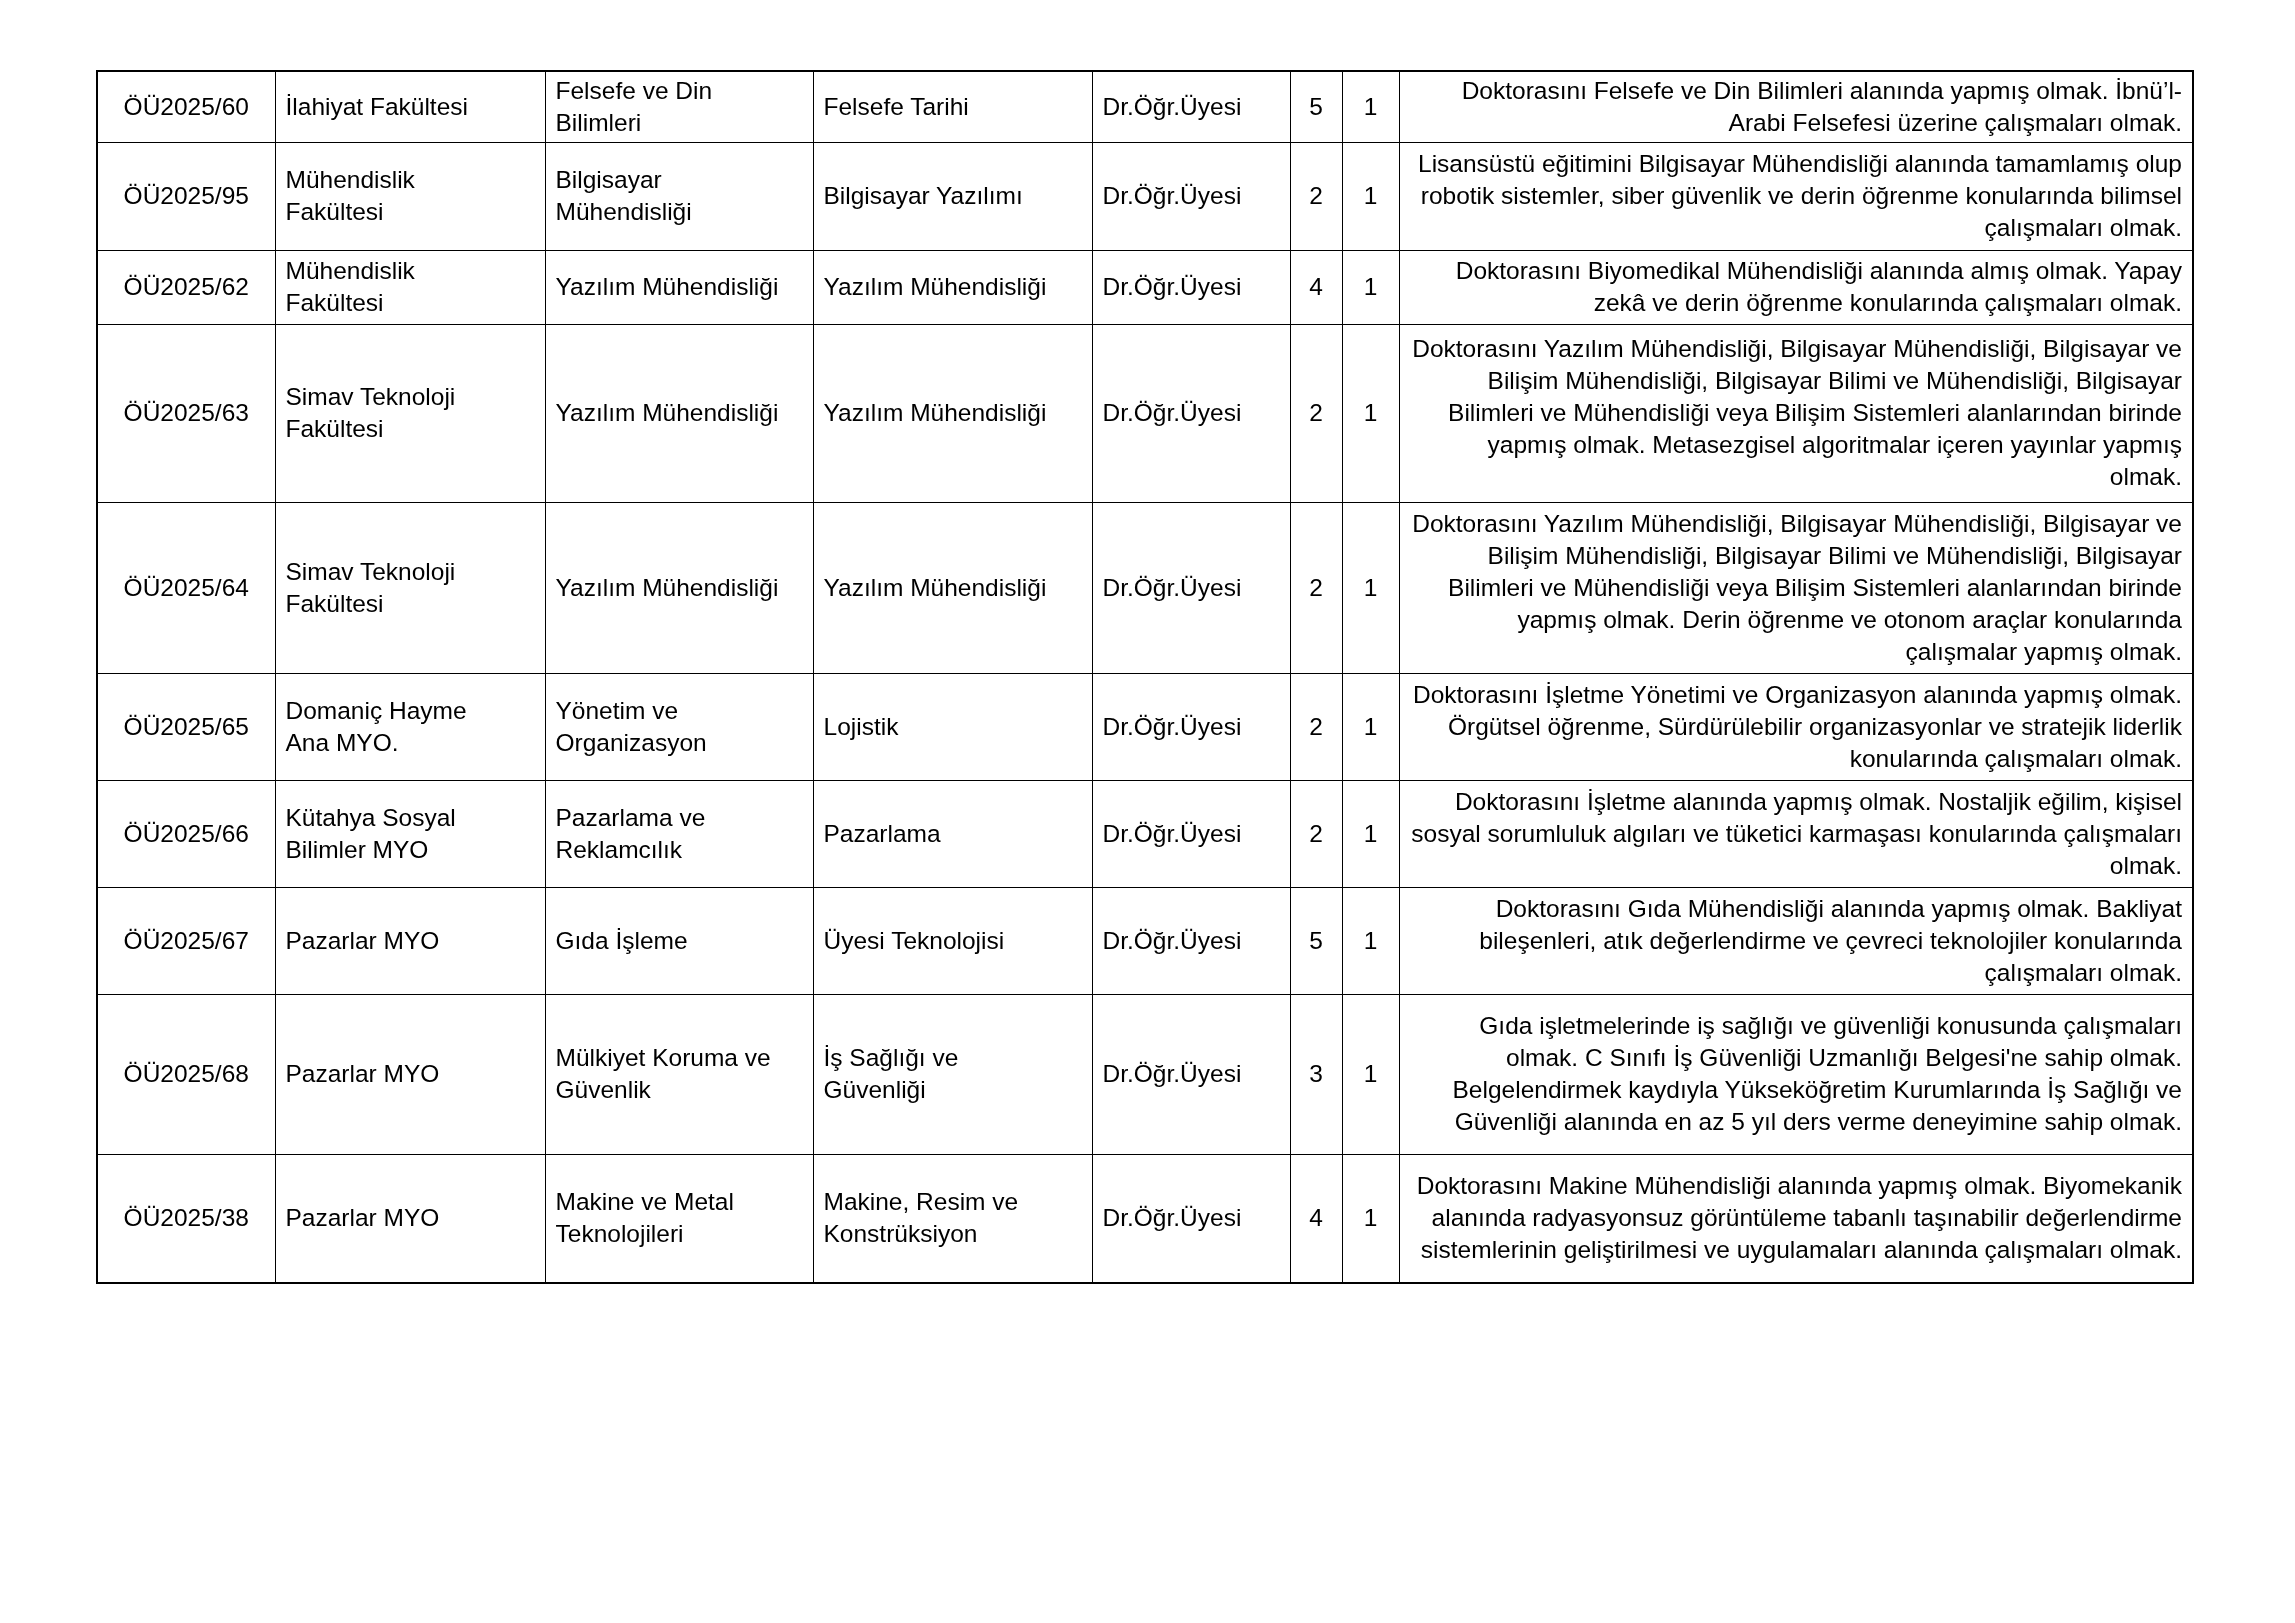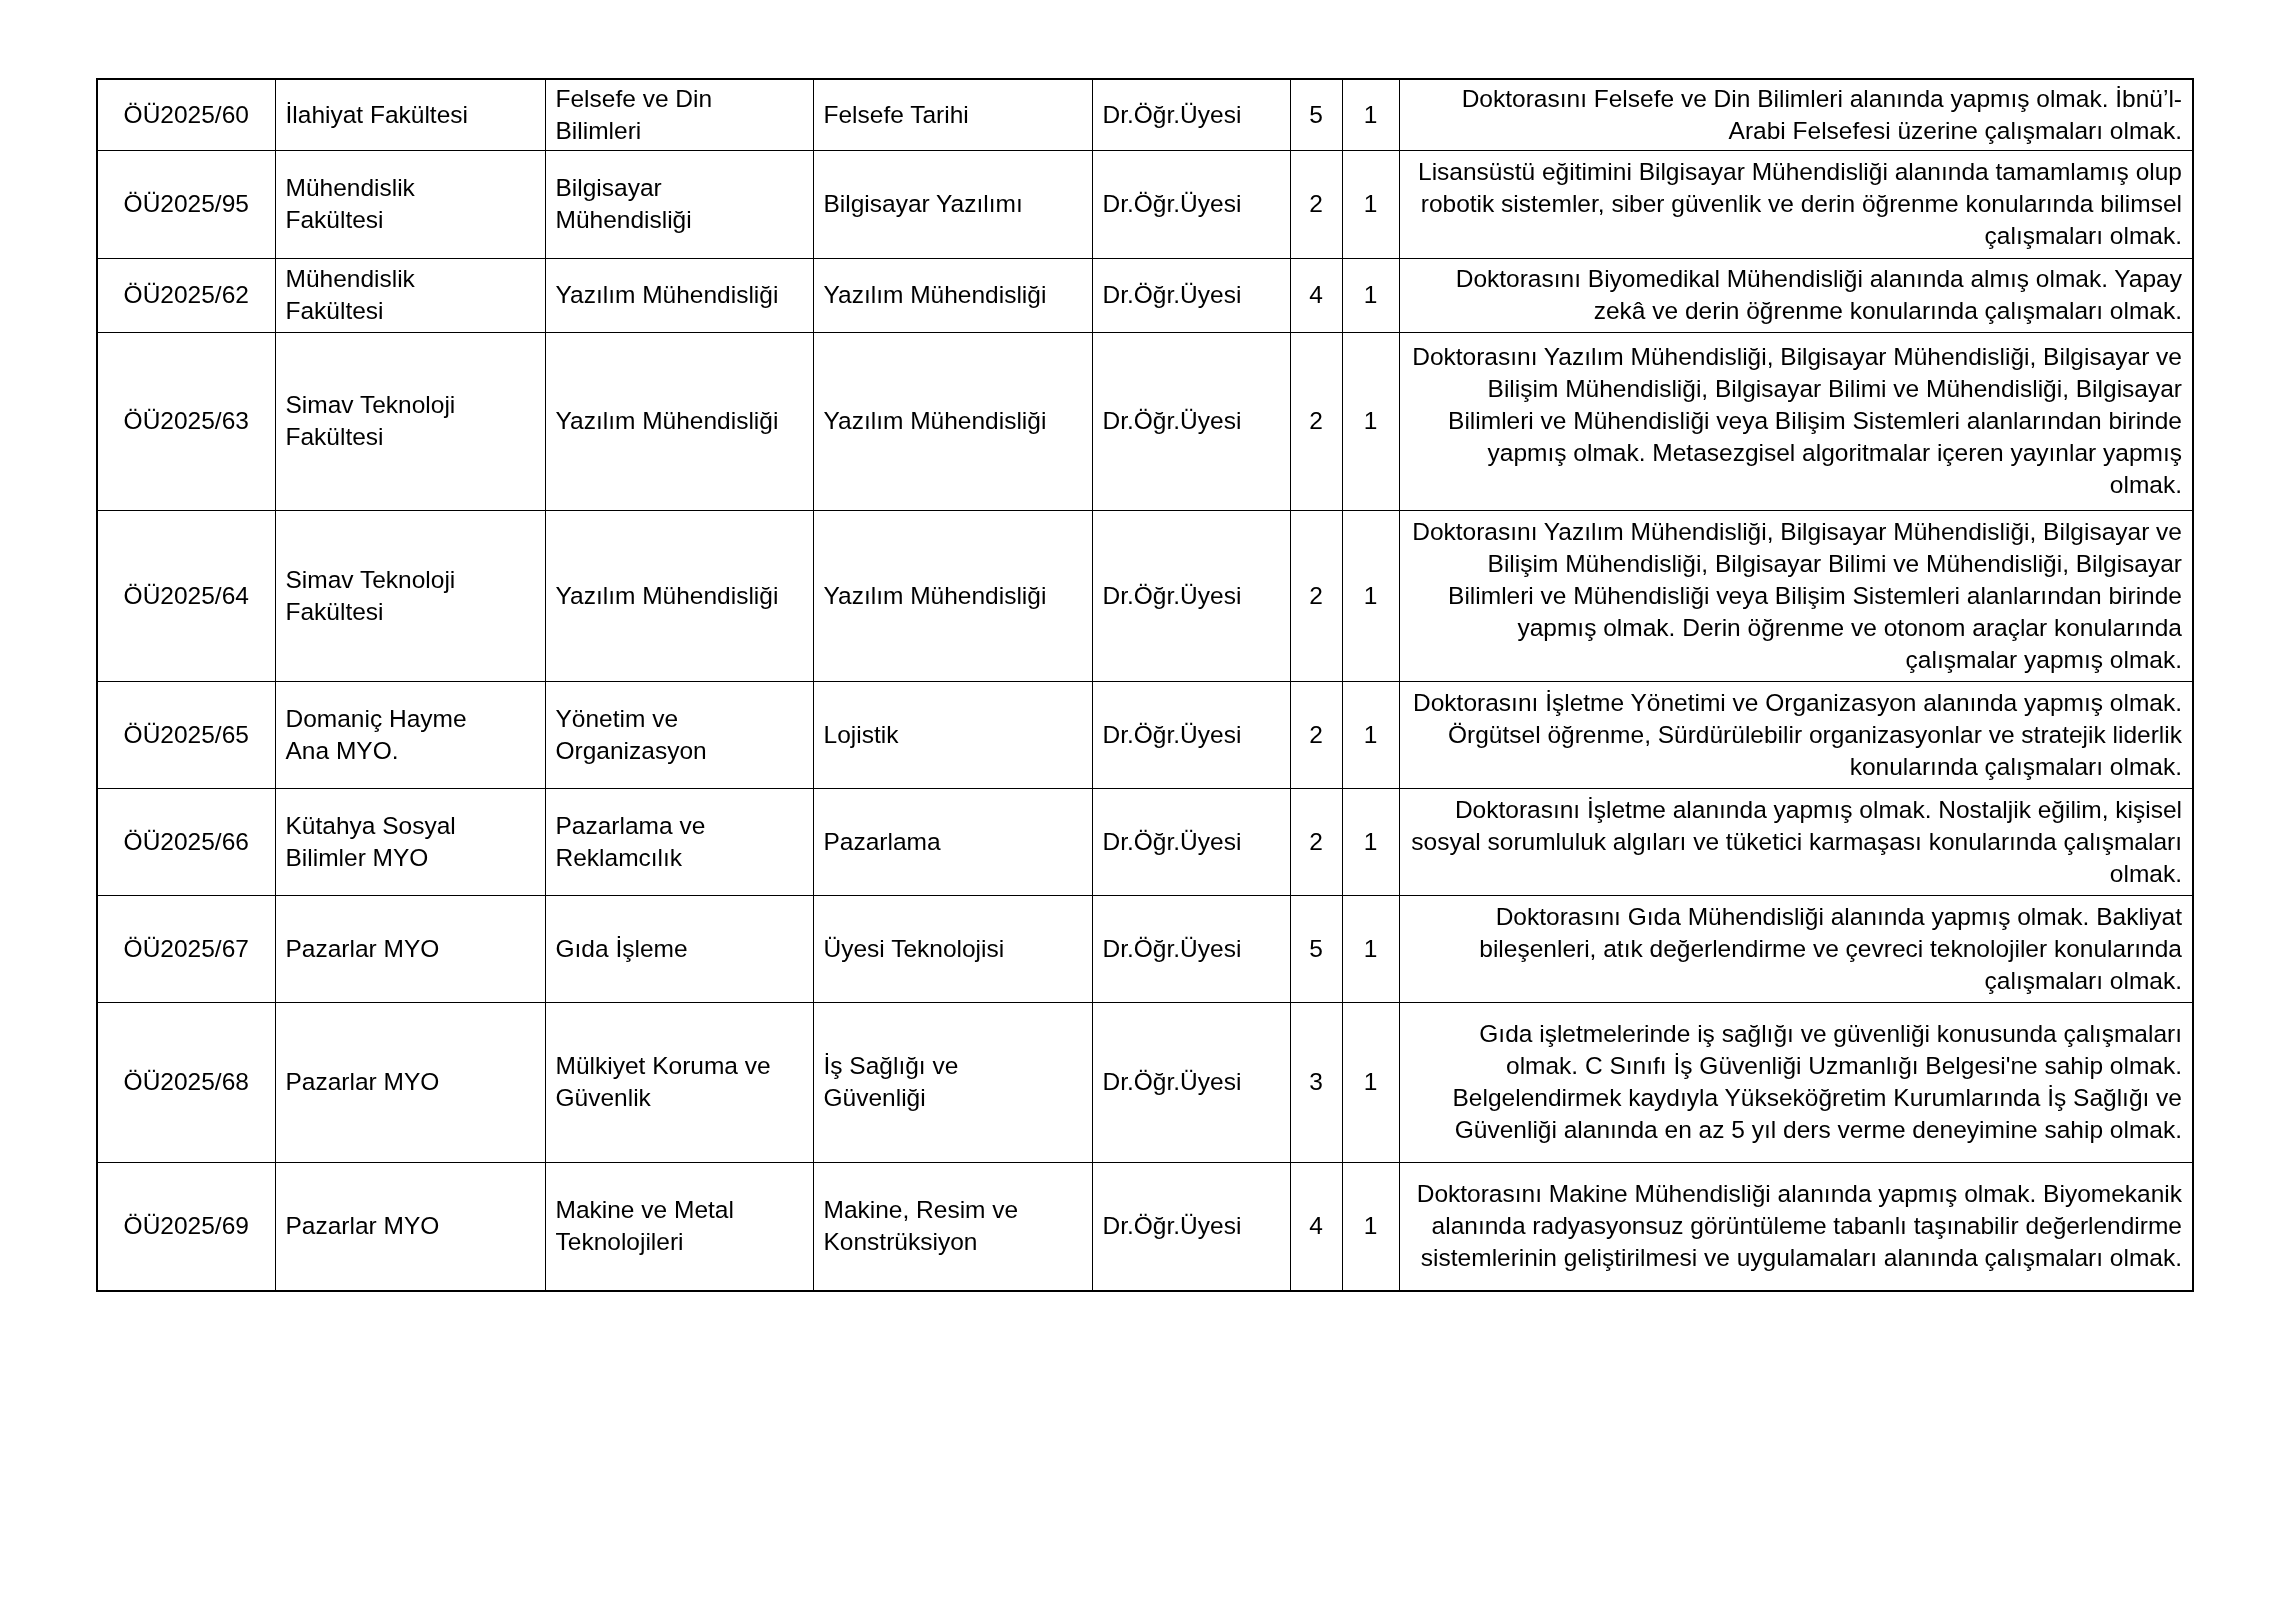--- a/index.html
+++ b/index.html
@@ -10,21 +10,21 @@
   body {
     position: relative;
     width: 2295px;
     height: 1623px;
     font-family: "Liberation Sans", "DejaVu Sans", sans-serif;
     color: #000000;
   }
   table.postings {
     position: absolute;
     left: 96px;
-    top: 78px;
+    top: 70px;
     width: 2096px;
     border-collapse: collapse;
     table-layout: fixed;
     border: 2.5px solid #000000;
     font-size: 24.5px;
     line-height: 32px;
   }
   table.postings td {
     border: 1.7px solid #000000;
     vertical-align: middle;
@@ -161,21 +161,21 @@
       <td class="c-dep wrap">Mülkiyet Koruma ve
 Güvenlik</td>
       <td class="c-prog wrap">İş Sağlığı ve
 Güvenliği</td>
       <td class="c-title">Dr.Öğr.Üyesi</td>
       <td class="c-num">3</td>
       <td class="c-num">1</td>
       <td class="c-desc">Gıda işletmelerinde iş sağlığı ve güvenliği konusunda çalışmaları olmak. C Sınıfı İş Güvenliği Uzmanlığı Belgesi'ne sahip olmak. Belgelendirmek kaydıyla Yükseköğretim Kurumlarında İş Sağlığı ve Güvenliği alanında en az 5 yıl ders verme deneyimine sahip olmak.</td>
     </tr>
     <tr class="r9">
-      <td class="c-id">ÖÜ2025/69</td>
+      <td class="c-id">ÖÜ2025/38</td>
       <td class="c-fac wrap">Pazarlar MYO</td>
       <td class="c-dep wrap">Makine ve Metal
 Teknolojileri</td>
       <td class="c-prog wrap">Makine, Resim ve
 Konstrüksiyon</td>
       <td class="c-title">Dr.Öğr.Üyesi</td>
       <td class="c-num">4</td>
       <td class="c-num">1</td>
       <td class="c-desc">Doktorasını Makine Mühendisliği alanında yapmış olmak. Biyomekanik alanında radyasyonsuz görüntüleme tabanlı taşınabilir değerlendirme sistemlerinin geliştirilmesi ve uygulamaları alanında çalışmaları olmak.</td>
     </tr>

